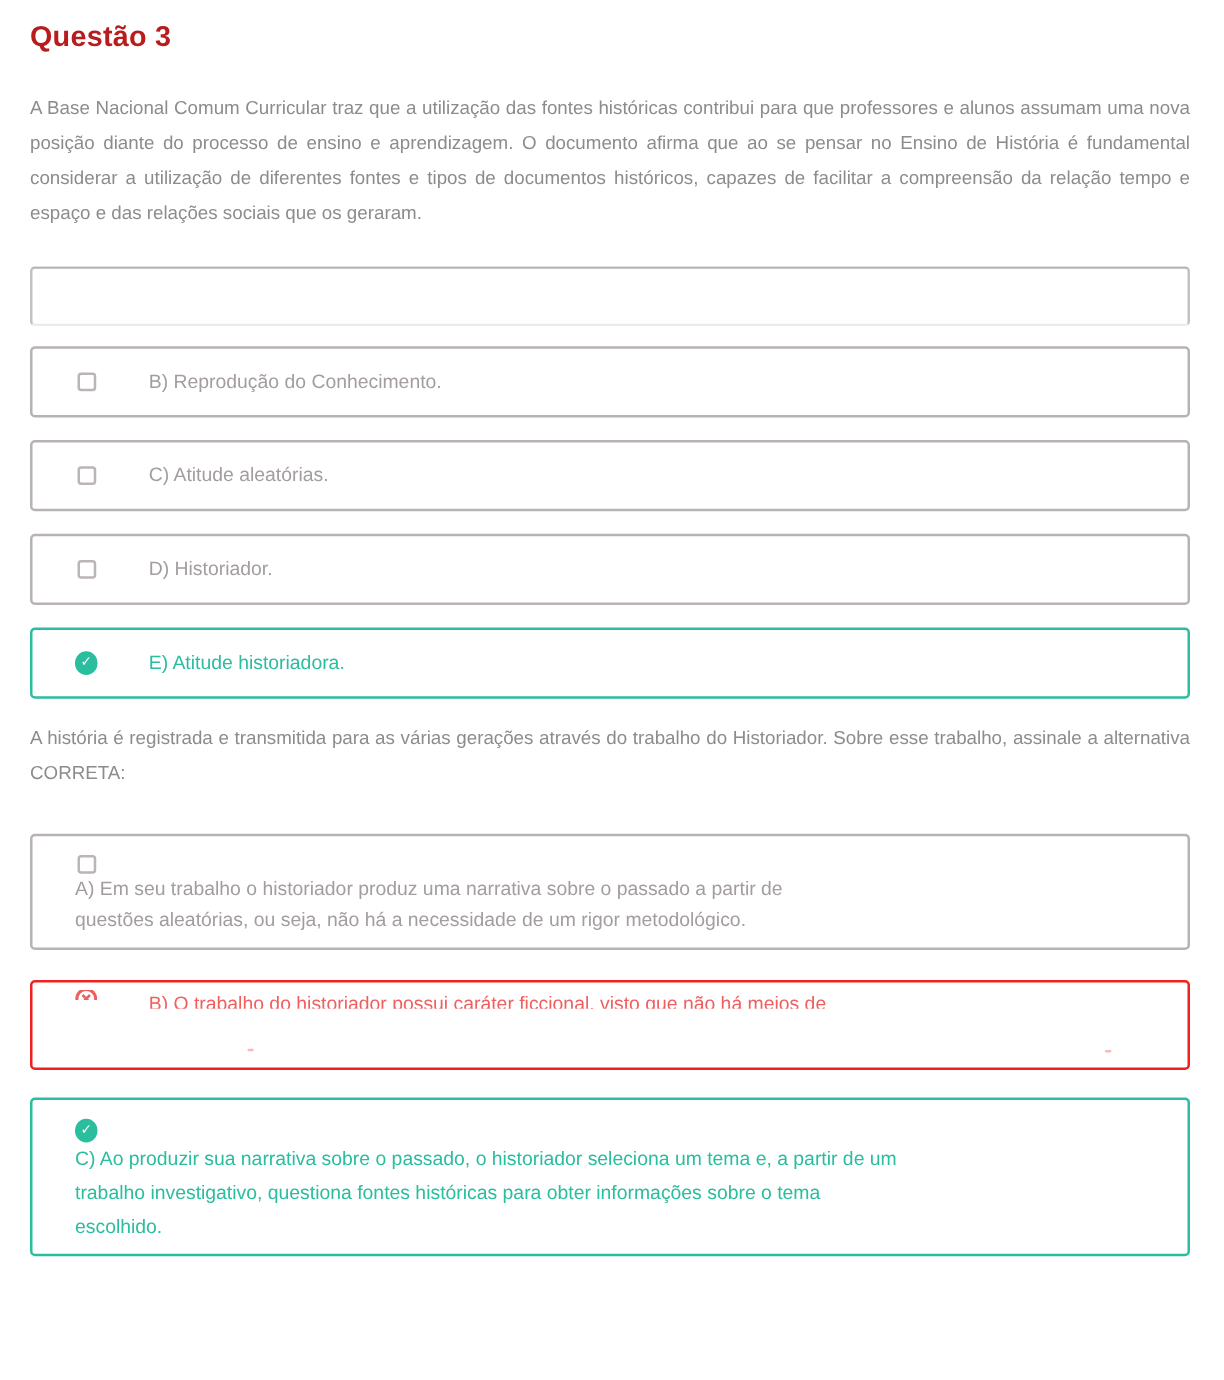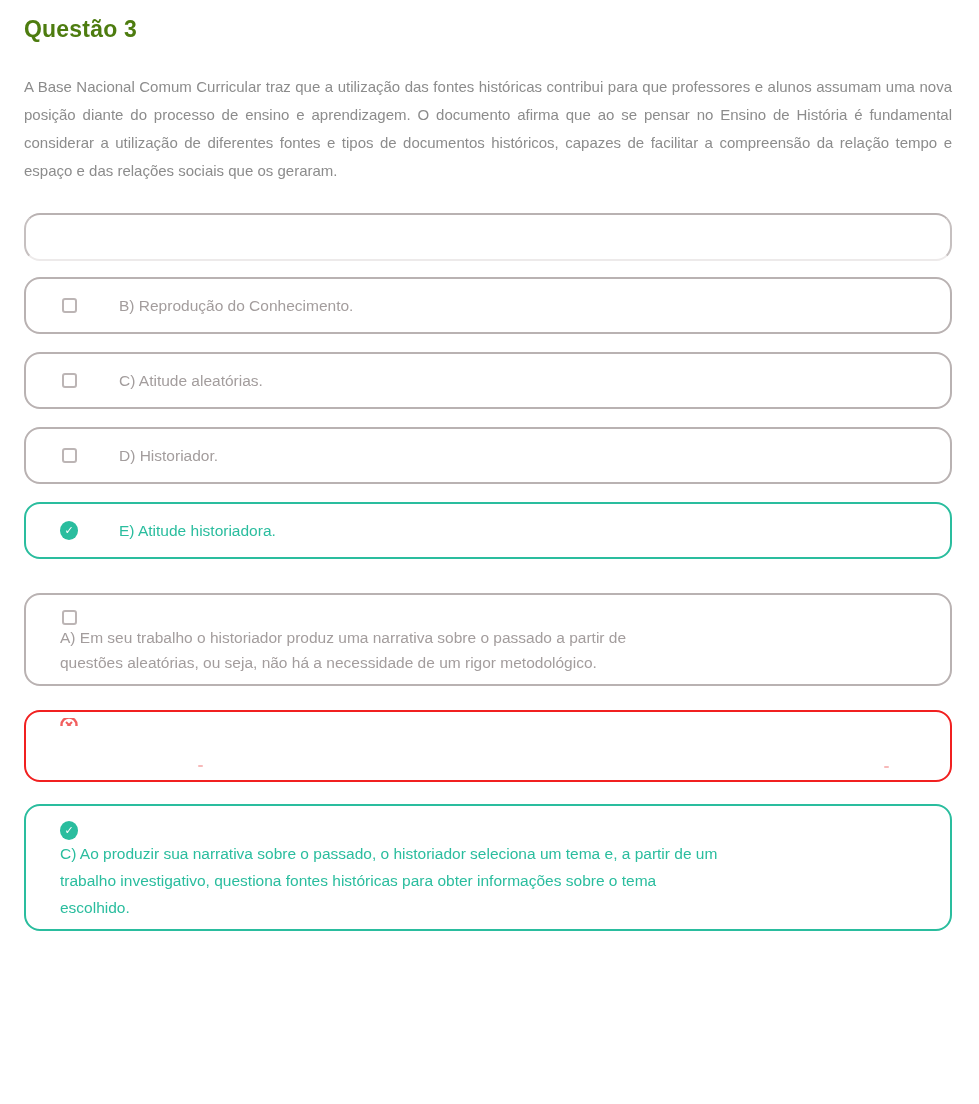--- a/index.html
+++ b/index.html
@@ -6,41 +6,41 @@
   html, body { background: #ffffff; }
   body {
     width: 979px;
     height: 1104px;
     font-family: "Liberation Sans", "DejaVu Sans", sans-serif;
     overflow: hidden;
   }
   .page { padding: 16px 27px 20px 24px; }
 
   h2.q-title {
-    color: #4d7c0f;
+    color: #b91c1c;
     font-size: 23px;
     font-weight: bold;
     letter-spacing: 0.2px;
   }
   .q-title.first { margin-bottom: 30px; }
 
   p.q-text {
     color: #8c8c8c;
     font-size: 15px;
     line-height: 28px;
     text-align: justify;
     margin-bottom: 14px;
   }
 
   .opts { margin-top: 28px; }
   .opts-q2 { margin-top: 34px; }
 
   .opt {
     border: 2px solid #b9b2b2;
-    border-radius: 16px;
+    border-radius: 4px;
     display: flex;
     align-items: center;
     padding: 13px 20px 13px 34px;
     margin-bottom: 18px;
     background: #ffffff;
     cursor: pointer;
   }
   .opt.multiline { align-items: flex-start; padding-top: 9px; padding-bottom: 9px; flex-direction: column; }
   .opt.multiline .ico { margin-top: 6px; }
 
@@ -163,39 +163,41 @@
             <span class="check-circle">✓</span>
           </span>
         <span class="opt-label">E) Atitude historiadora.</span>
       </div>
 
     </div>
   </section>
 
   <section>
 
+    <p class="q-text">A história é registrada e transmitida para as várias gerações através do trabalho do Historiador. Sobre esse trabalho, assinale a alternativa CORRETA:</p>
 
     <div class="opts opts-q2">
 
       <div class="opt multiline" style="margin-bottom:24px">
         <span class="ico">
             <span class="checkbox"></span>
           </span>
         <span class="opt-label wrap2">A) Em seu trabalho o historiador produz uma narrativa sobre o passado a partir de questões aleatórias, ou seja, não há a necessidade de um rigor metodológico.</span>
       </div>
 
       <div class="opt wrong" style="margin-bottom:22px">
         <span class="ico">
           <span class="x-icon-clip">
             <svg width="18" height="18" viewBox="0 0 18 18">
               <circle cx="9" cy="9" r="7.5" fill="none" stroke="#f15e5e" stroke-width="2.4"></circle>
               <path d="M6 6 L12 12 M12 6 L6 12" stroke="#f15e5e" stroke-width="2"></path>
             </svg>
           </span>
         </span>
+        <span class="clip-line">B) O trabalho do historiador possui caráter ficcional, visto que não há meios de</span>
         <span class="speck s1"></span>
         <span class="speck s2"></span>
       </div>
 
       <div class="opt correct multiline" style="padding-top:11px;padding-bottom:8px">
         <span class="ico" style="margin-top:4px">
             <span class="check-circle">✓</span>
           </span>
         <span class="opt-label">C) Ao produzir sua narrativa sobre o passado, o historiador seleciona um tema e, a partir de um trabalho investigativo, questiona fontes históricas para obter informações sobre o tema escolhido.</span>
       </div>

